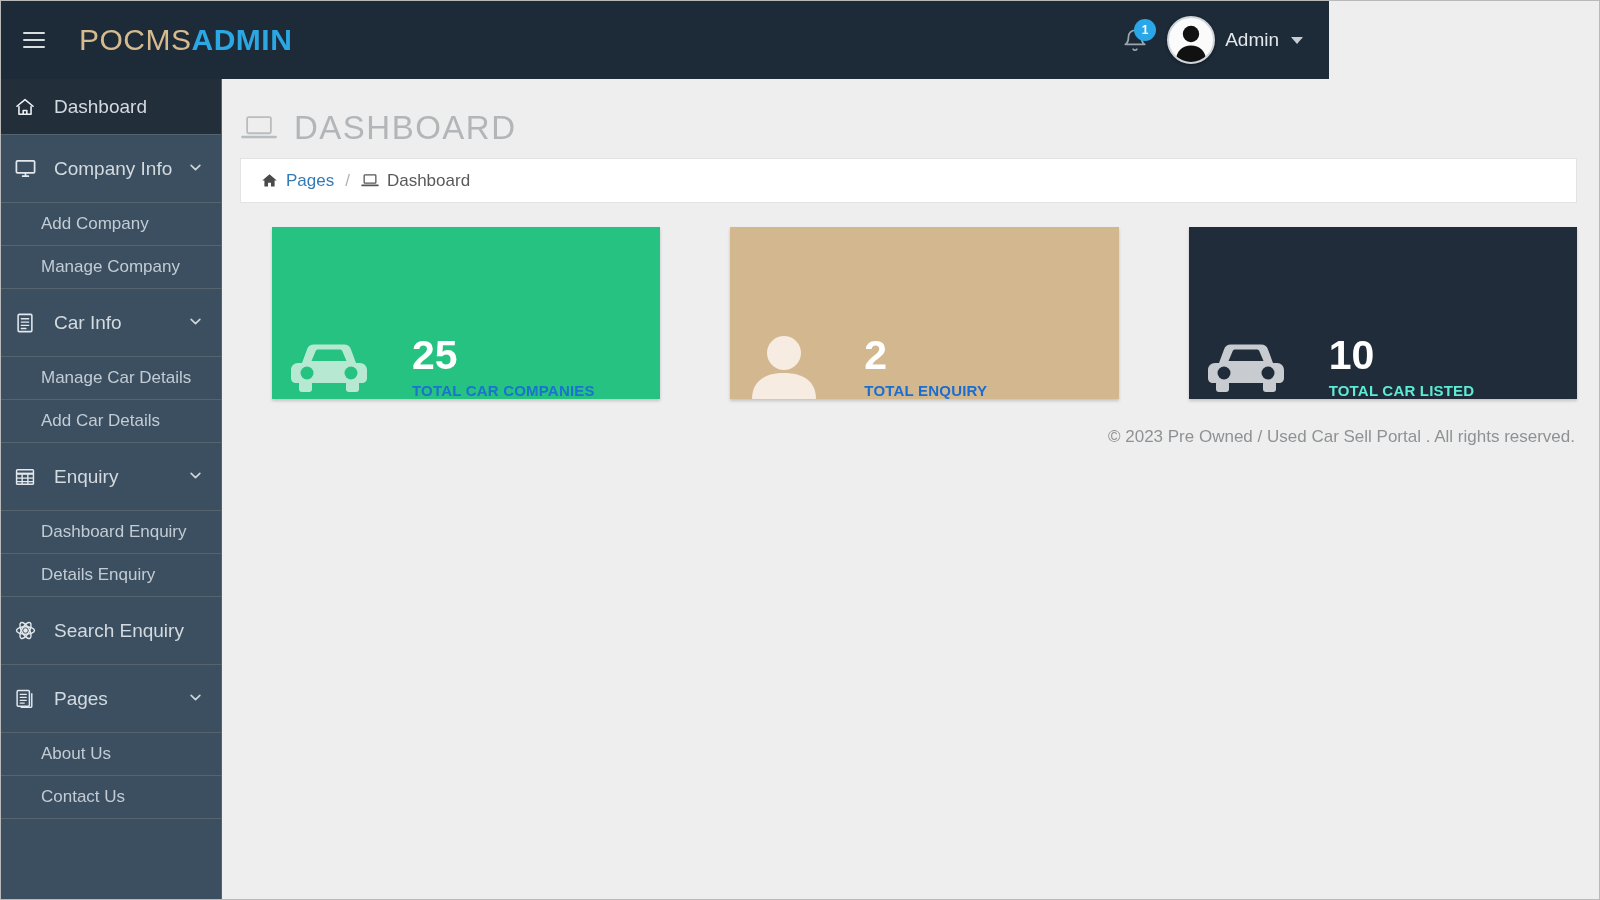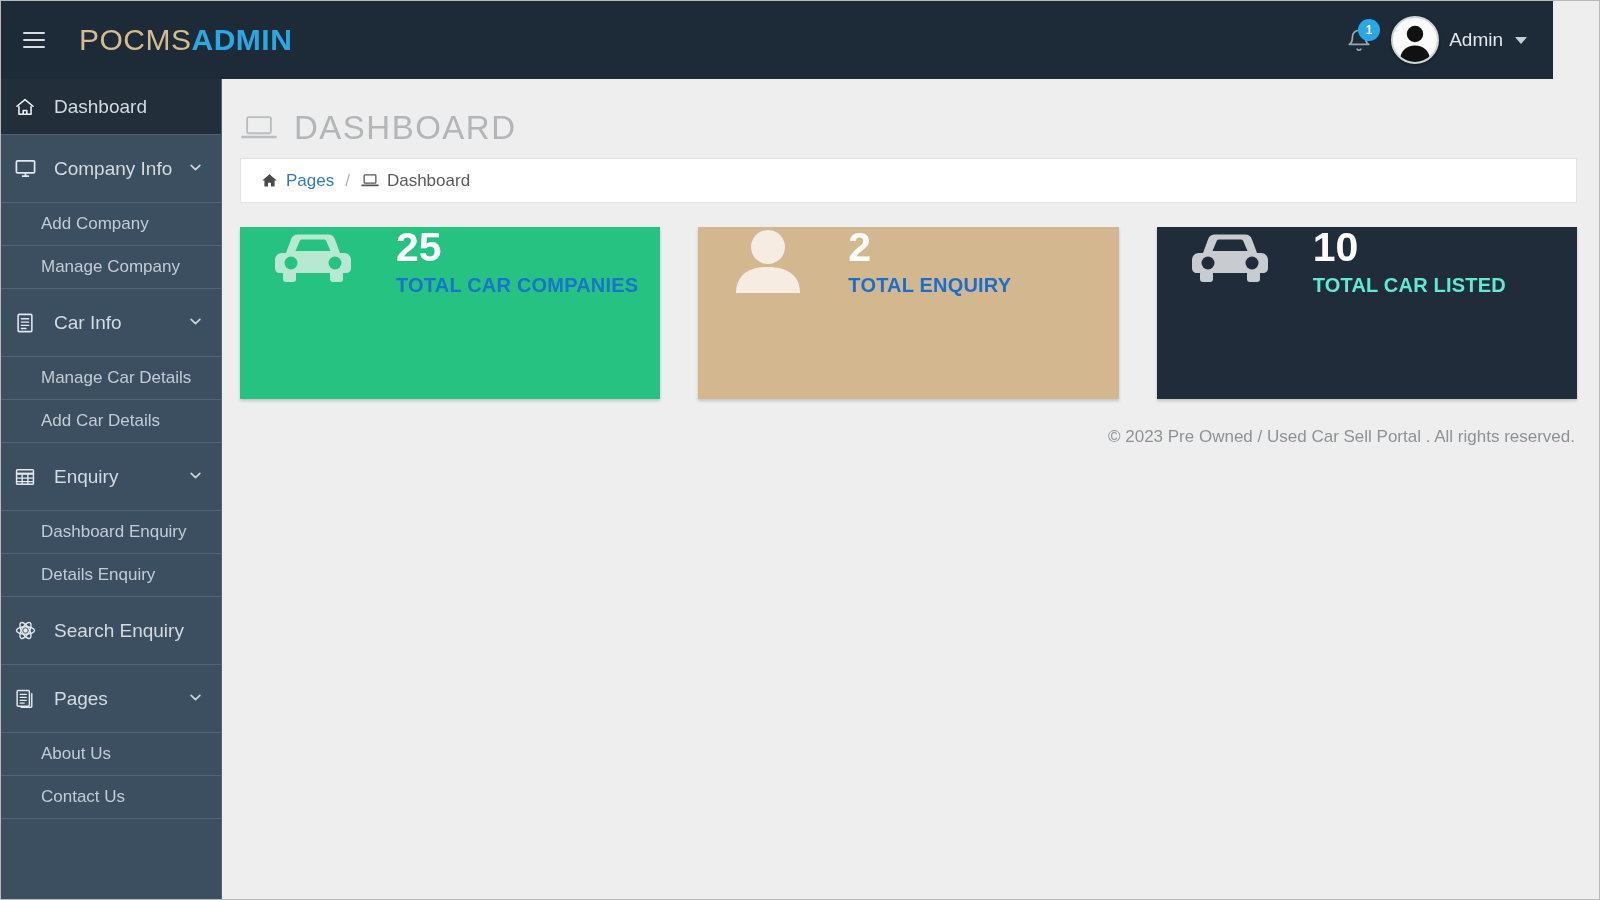--- a/index.html
+++ b/index.html
@@ -18,21 +18,21 @@
     height: 900px;
     border: 1px solid #b9b9b9;
     background: #eeeeee;
     overflow: hidden;
   }
 
   
   .topbar {
     position: absolute;
     top: 0; left: 0;
-    width: 1552px;
+    width: 1328px;
     height: 78px;
     background: #1d2a37;
     display: flex;
     align-items: center;
     z-index: 30;
   }
 
   .hamburger {
     width: 34px;
     height: 34px;
@@ -218,35 +218,36 @@
   
   .cards {
     display: flex;
     gap: 38px;
     padding: 24px 22px 0 18px;
   }
   .card {
     flex: 1 1 0;
     height: 172px;
     display: flex;
-    align-items: flex-start;
-    padding-left: 30px;
+    align-items: flex-end;
+    padding-left: 14px;
     gap: 40px;
     box-shadow: 0 2px 3px rgba(0,0,0,.18);
+    margin-left: 32px;
   }
   .card .c-icon { flex: 0 0 auto; display: flex; align-items: center; }
   .card .c-text { display: flex; flex-direction: column; gap: 6px; }
   .card .c-value {
     color: #ffffff;
     font-size: 41px;
     font-weight: 700;
     line-height: 1;
   }
   .card .c-label {
-    font-size: 20px;
+    font-size: 15px;
     font-weight: 700;
     letter-spacing: 0.2px;
     color: #1a73cf;
   }
 
   
   .footer {
     text-align: right;
     padding: 28px 24px 0 0;
     color: #8f9295;

